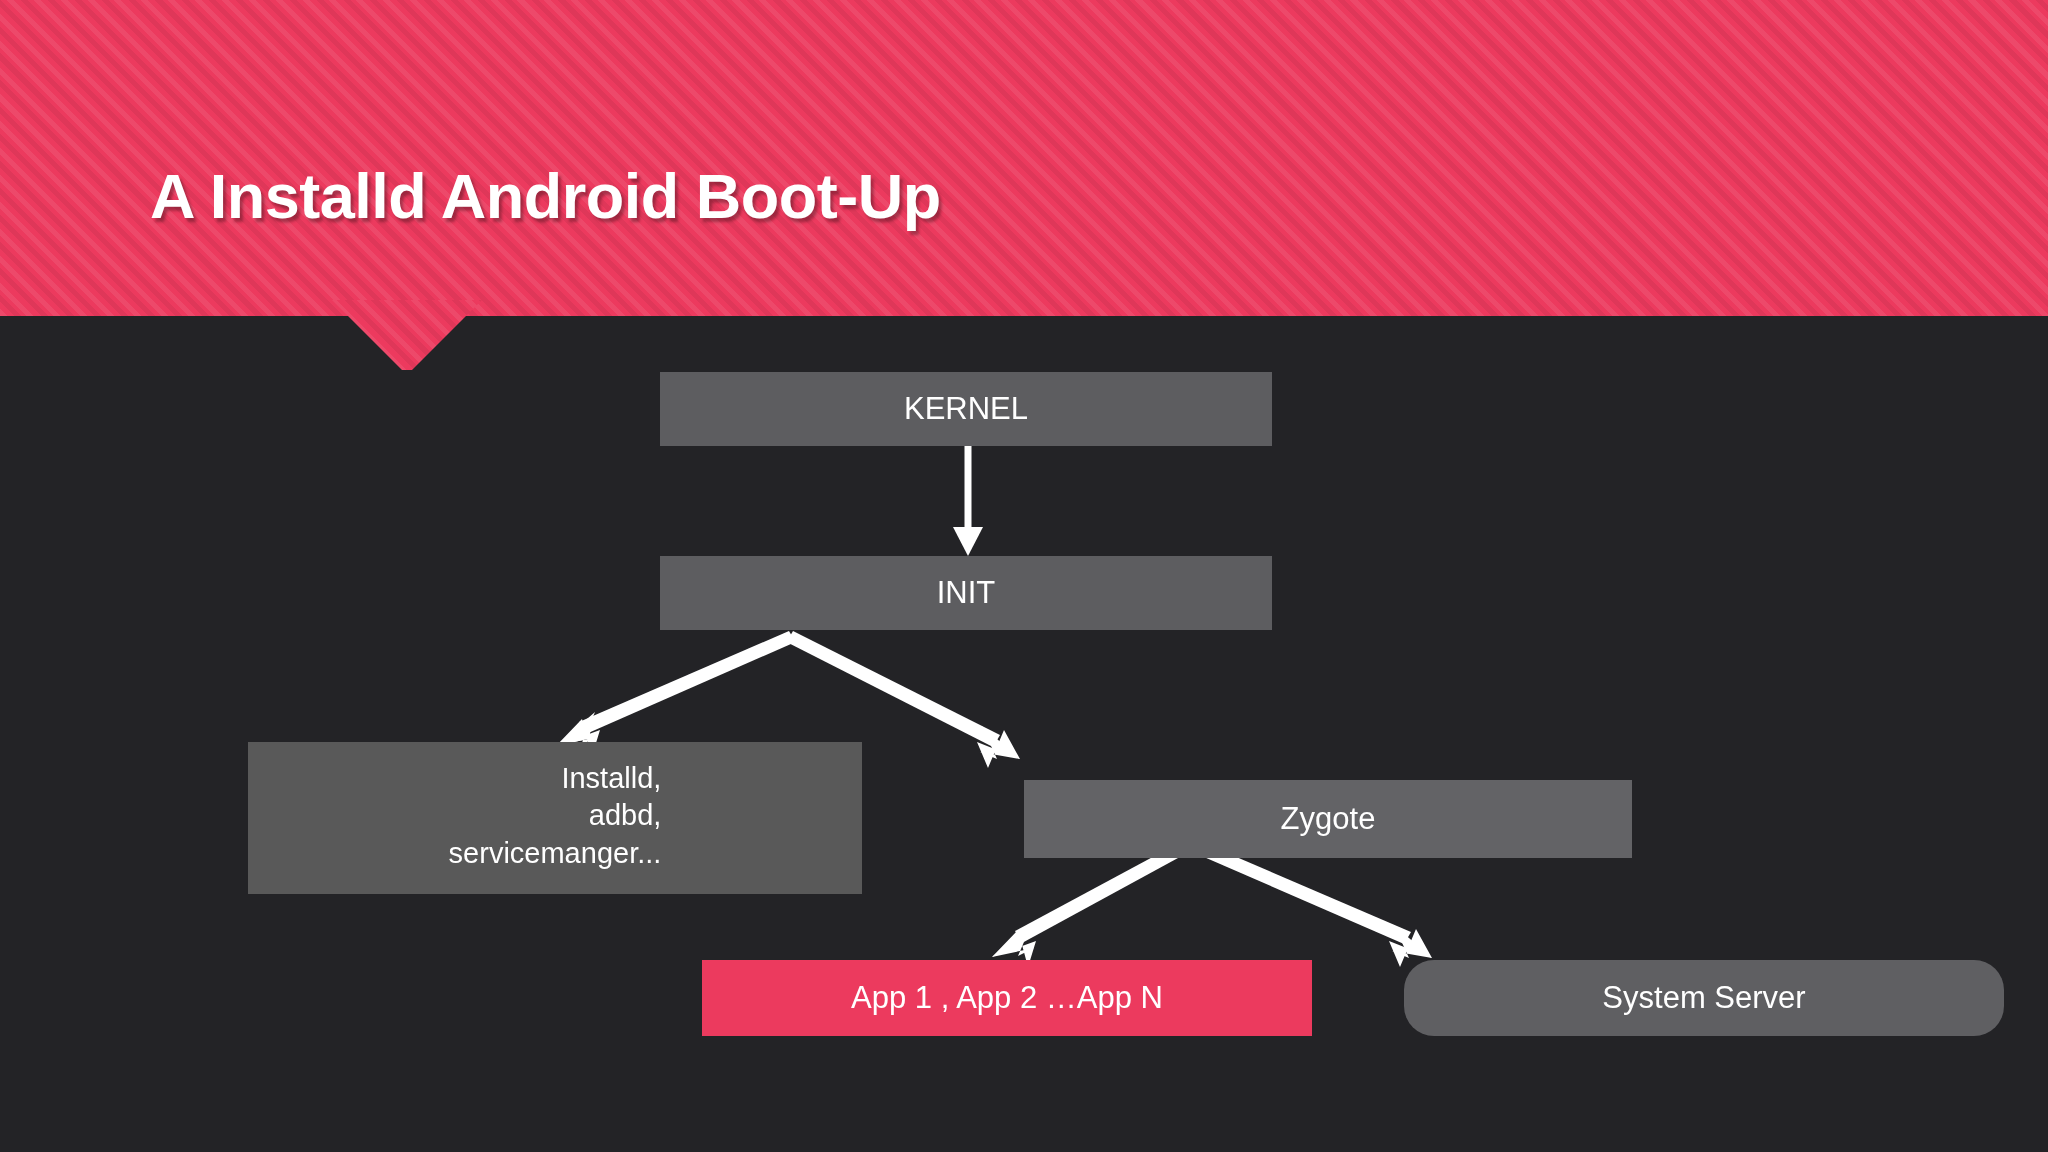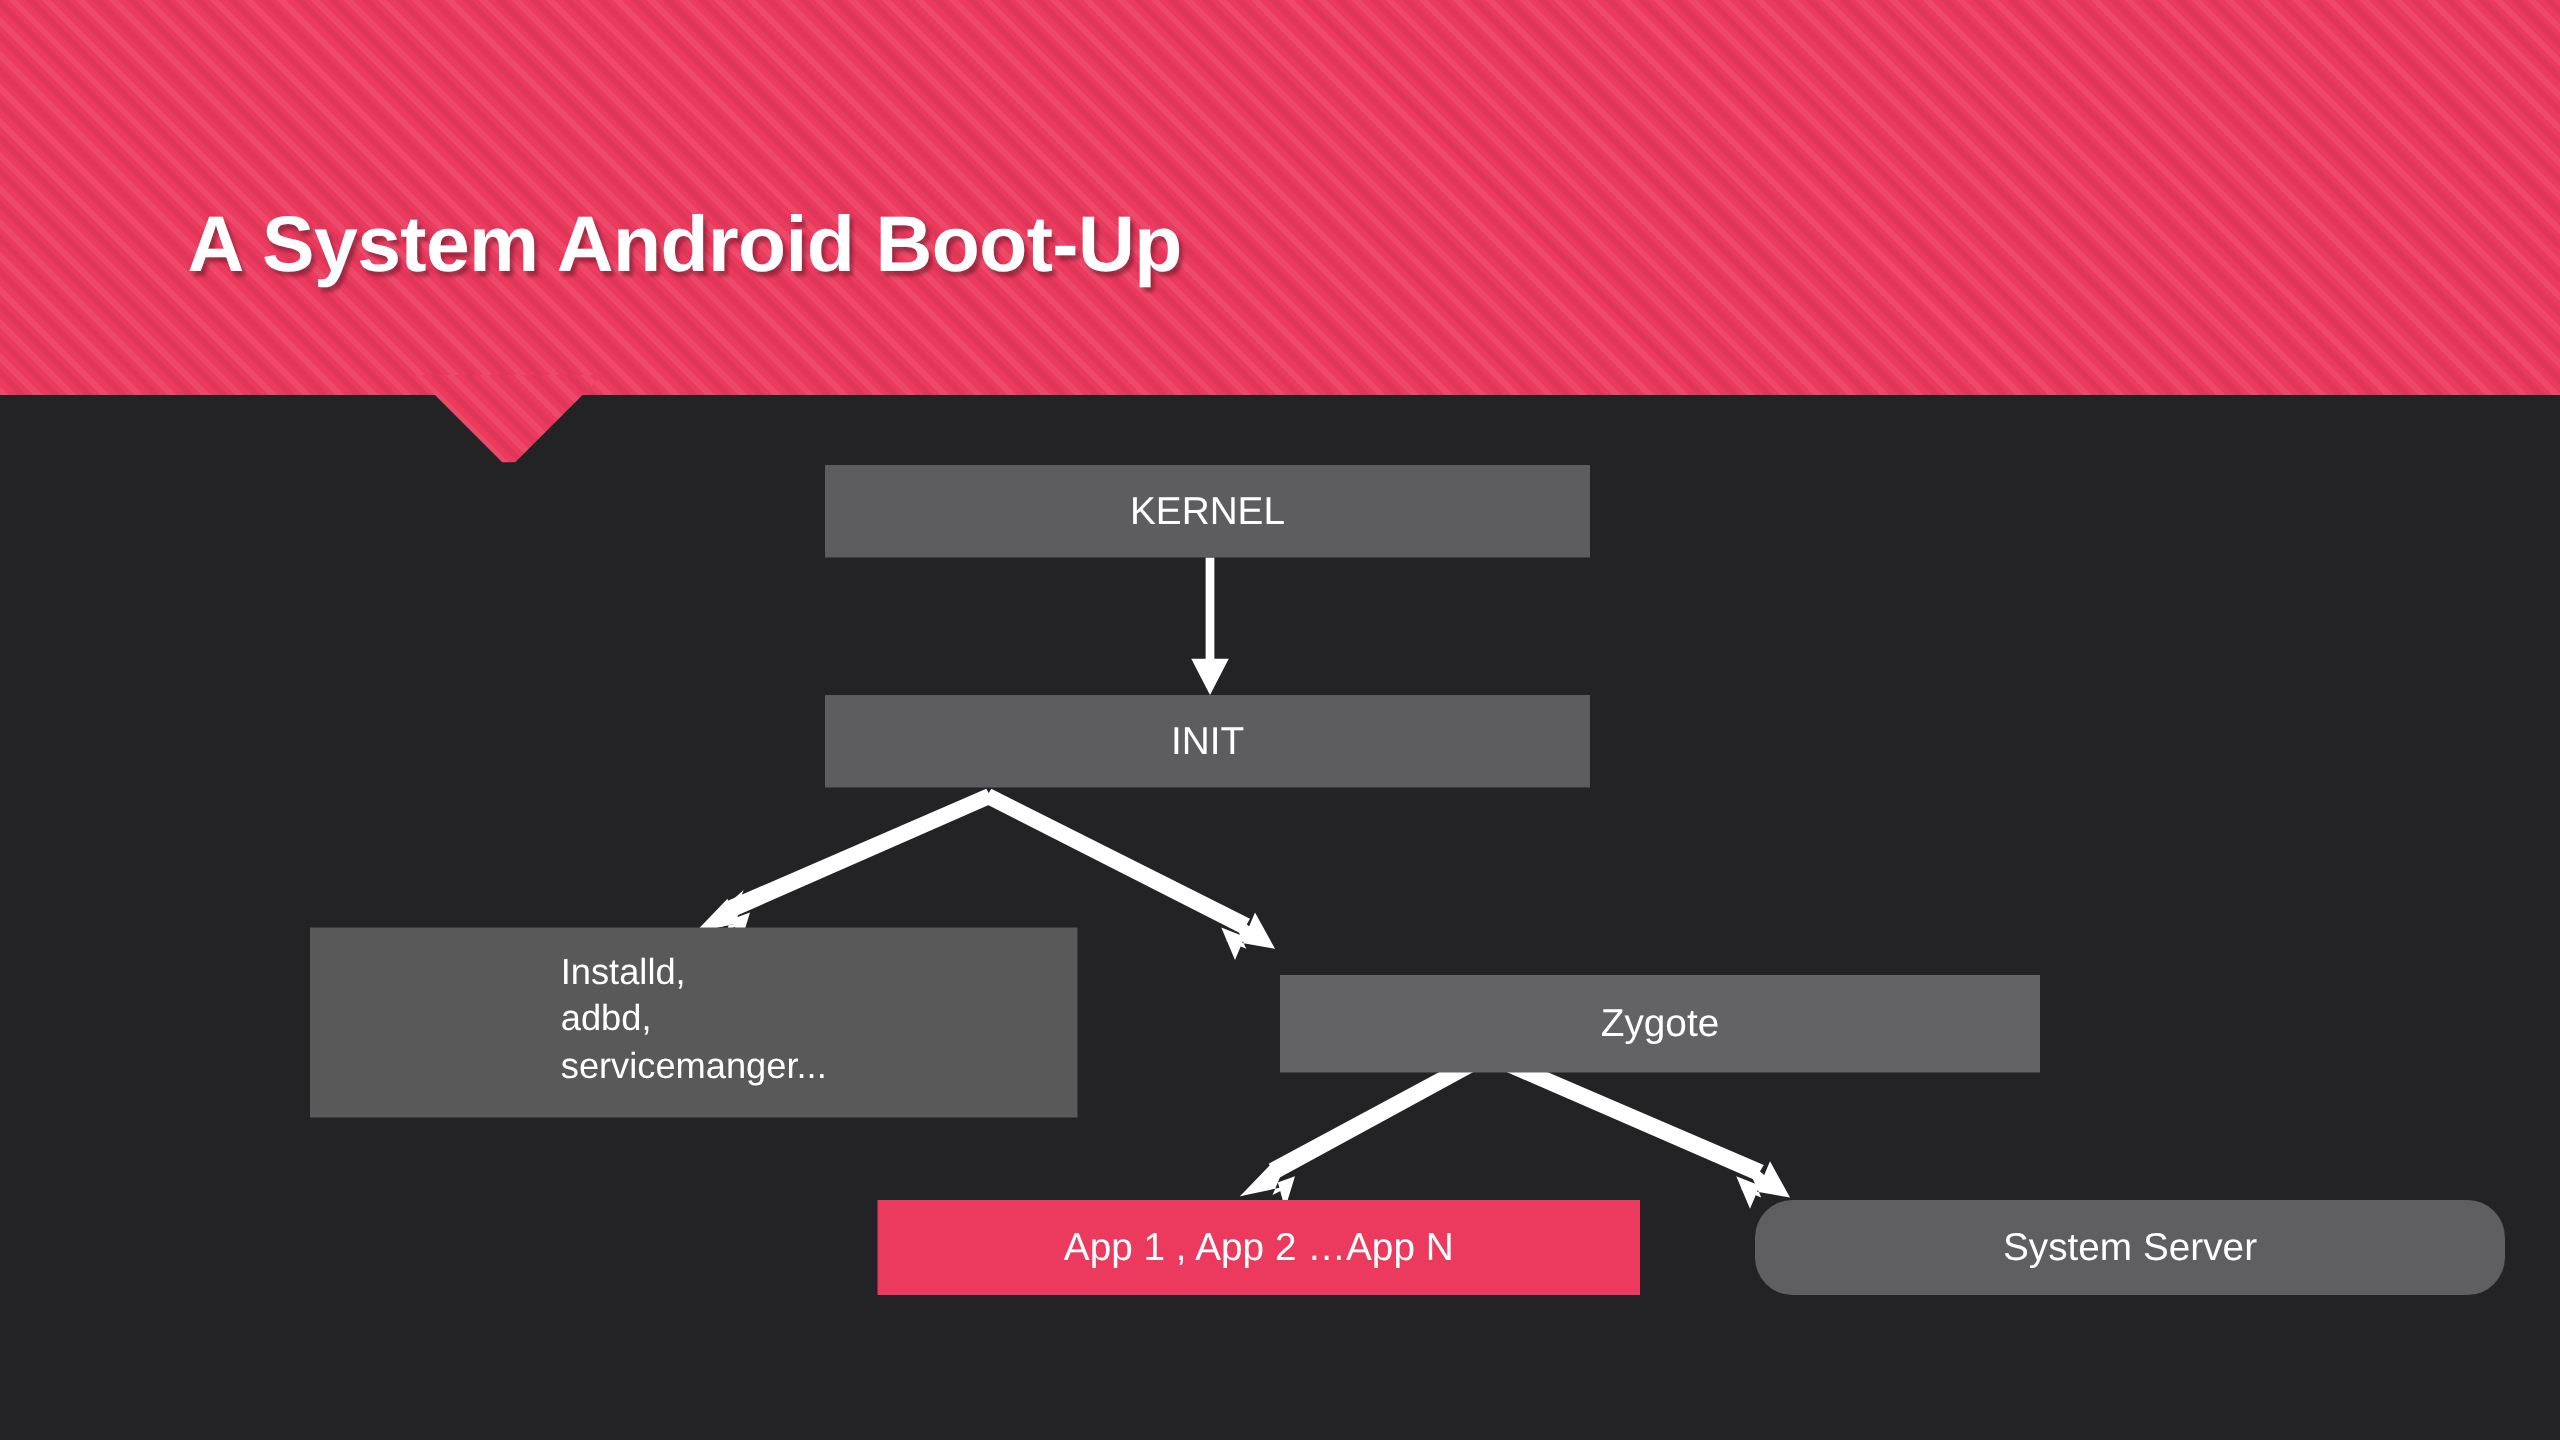--- a/index.html
+++ b/index.html
@@ -86,21 +86,21 @@
     z-index: 3;
   }
 
   
   .node {
     position: absolute;
     display: flex;
     align-items: center;
     justify-content: center;
     color: #ffffff;
-    text-align: left;
+    text-align: right;
     box-sizing: border-box;
     z-index: 5;
   }
   .node-label { display: block; line-height: 1.28; }
 
   #node-kernel {
     left: 660px; top: 372px; width: 612px; height: 74px;
     background: #5d5d60; font-size: 31px;
   }
   #node-init {
@@ -138,21 +138,21 @@
 <body>
 
 <div id="slide">
 
   <div id="header"></div>
 
   <div id="header-notch">
     <div class="notch-fill"></div>
   </div>
 
-  <div id="slide-title">A System Android Boot-Up</div>
+  <div id="slide-title">A Installd Android Boot-Up</div>
 
   <svg id="arrows" viewBox="0 0 2048 1152" width="2048" height="1152">
 
     <g>
       <rect x="964.5" y="446" width="7" height="84" fill="#ffffff"></rect>
       <polygon points="968,556 953,527 983,527" fill="#ffffff"></polygon>
     </g>
 
     <g>
       <polygon points="789,631 795.5,642 586,734 579,722" fill="#ffffff"></polygon>

